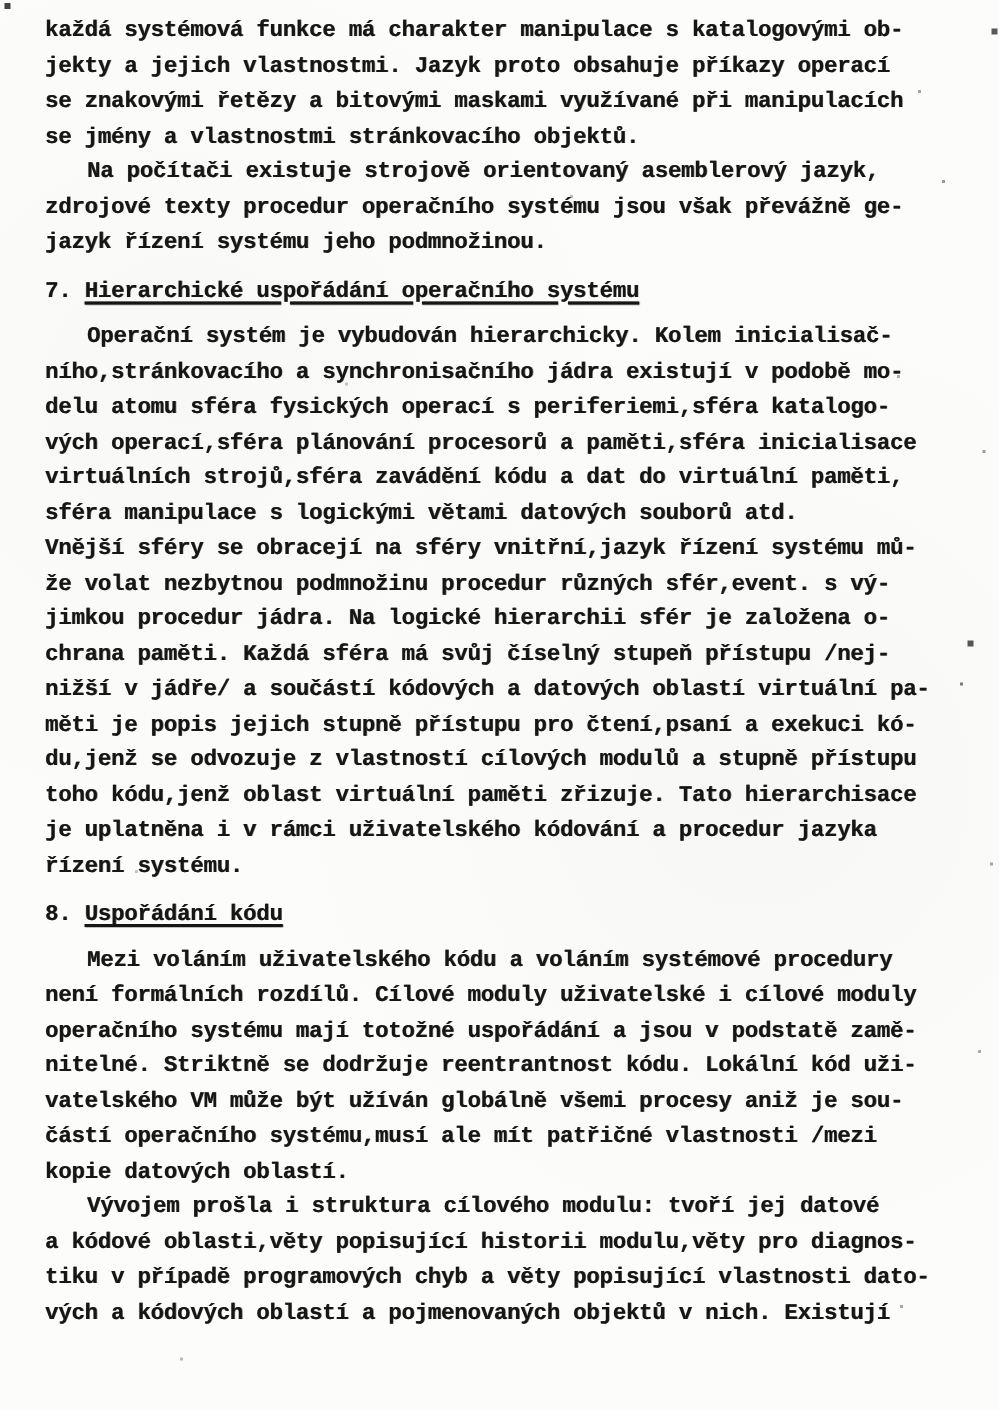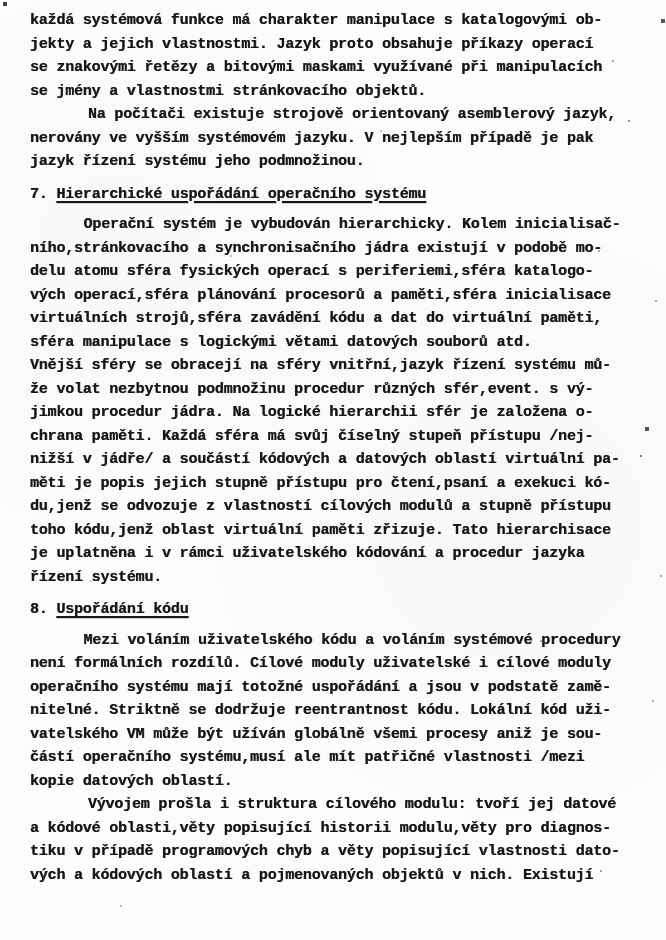--- a/index.html
+++ b/index.html
@@ -35,21 +35,20 @@
     line-height: 23.5px;
     letter-spacing: -0.2px;
     
     text-shadow: 0.4px 0.3px 0 rgba(10,10,10,0.55), -0.2px 0 0 rgba(10,10,10,0.25);
   }
   .line {
     white-space: pre;
   }
   .paragraph.indent .line:first-child {
     text-indent: 28px;
-    text-align: center;
   }
   .heading {
     margin: 9px 0 7px 0;
   }
   .heading .htext {
     text-decoration: underline;
     text-decoration-thickness: 1.6px;
     text-underline-offset: 3px;
   }
   
@@ -86,21 +85,21 @@
 <div class="page">
   <div class="doc" id="doc">
       <div class="paragraph">
         <div class="line">každá systémová funkce má charakter manipulace s katalogovými ob-</div>
         <div class="line">jekty a jejich vlastnostmi. Jazyk proto obsahuje příkazy operací</div>
         <div class="line">se znakovými řetězy a bitovými maskami využívané při manipulacích</div>
         <div class="line">se jmény a vlastnostmi stránkovacího objektů.</div>
       </div>
       <div class="paragraph indent">
         <div class="line">Na počítači existuje strojově orientovaný asemblerový jazyk,</div>
-        <div class="line">nerovány ve vyšším systémovém jazyku. V nejlepším případě je pak</div>
+        <div class="line">zdrojové texty procedur operačního systému jsou však převážně ge-</div>
         <div class="line">jazyk řízení systému jeho podmnožinou.</div>
       </div>
       <div class="heading"><span class="hnum">7.</span> <span class="htext">Hierarchické uspořádání operačního systému</span></div>
       <div class="paragraph indent">
         <div class="line">Operační systém je vybudován hierarchicky. Kolem inicialisač-</div>
         <div class="line">ního,stránkovacího a synchronisačního jádra existují v podobě mo-</div>
         <div class="line">delu atomu sféra fysických operací s periferiemi,sféra katalogo-</div>
         <div class="line">vých operací,sféra plánování procesorů a paměti,sféra inicialisace</div>
         <div class="line">virtuálních strojů,sféra zavádění kódu a dat do virtuální paměti,</div>
         <div class="line">sféra manipulace s logickými větami datových souborů atd.</div>

